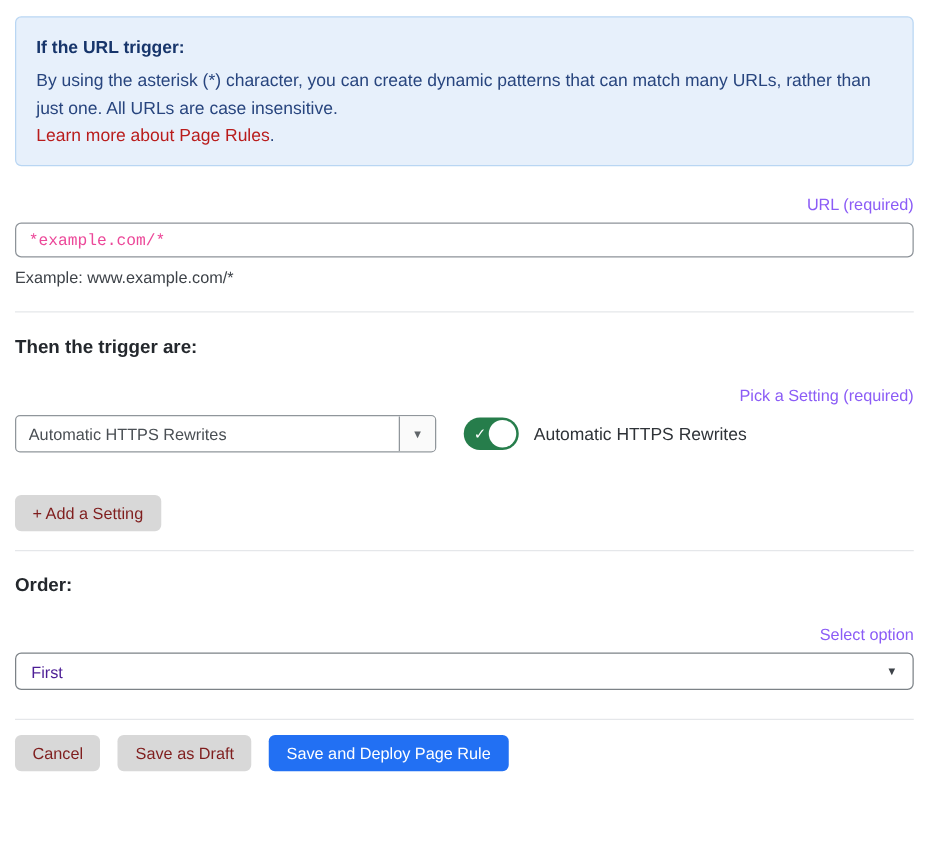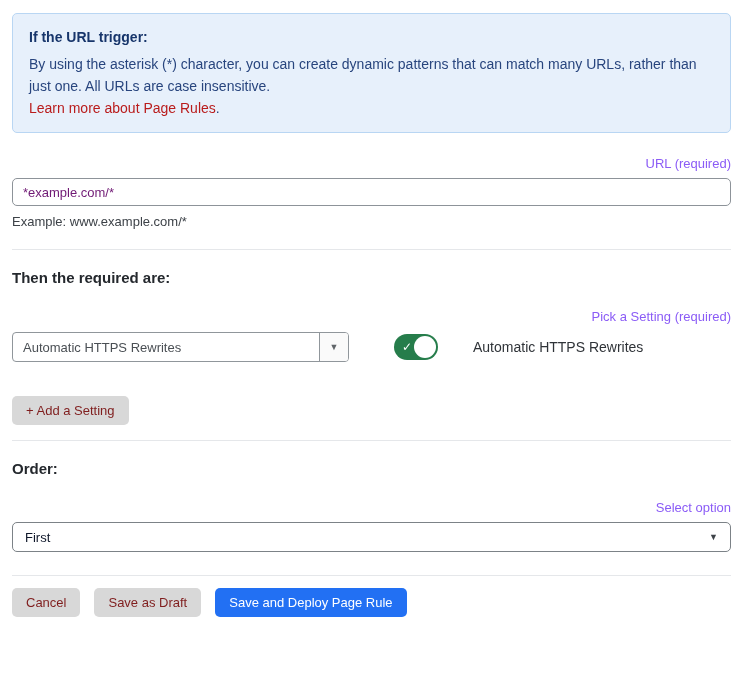--- a/index.html
+++ b/index.html
@@ -48,23 +48,23 @@
     margin-top: 23px;
     text-align: right;
   }
   .text-input {
     margin-top: 7px;
     width: 100%;
     height: 28px;
     border: 1px solid #8d9399;
     border-radius: 5px;
     padding: 0 10px;
-    font-family: Liberation Sans, sans-serif;
-    font-size: 13px;
-    color: #701a75;
+    font-family: Liberation Mono, monospace;
+    font-size: 13px;
+    color: #ec4899;
     background: #fff;
     outline: none;
   }
   .helper-text {
     margin-top: 8px;
     font-size: 13px;
     color: #3d4248;
   }
 
   .divider {
@@ -77,21 +77,20 @@
     margin-top: 19px;
     font-size: 15px;
     font-weight: 700;
     color: #24282d;
   }
 
   .setting-row {
     margin-top: 8px;
     display: flex;
     align-items: center;
-    gap: 23px;
   }
   .combo {
     width: 337px;
     height: 30px;
     border: 1px solid #90969b;
     border-radius: 4px;
     display: flex;
     align-items: stretch;
     background: #fff;
     overflow: hidden;
@@ -181,21 +180,21 @@
     border-radius: 5px;
     display: flex;
     align-items: center;
     background: #fff;
     cursor: pointer;
   }
   .select-value {
     flex: 1;
     padding: 0 12px;
     font-size: 13px;
-    color: #0f172a;
+    color: #4c1d95;
   }
   .select-arrow {
     padding-right: 12px;
     font-size: 9px;
     color: #3d4248;
   }
   .order-helper {
     margin-top: 8px;
     font-size: 13.5px;
     line-height: 21px;
@@ -224,21 +223,21 @@
       <a class="info-link">Learn more about Page Rules</a><span>.</span>
     </div>
   </div>
 
   <div class="field-label">URL (required)</div>
   <input class="text-input" type="text" value="*example.com/*" style="">
   <div class="helper-text">Example: www.example.com/*</div>
 
   <hr class="divider">
 
-  <div class="section-heading">Then the required are:</div>
+  <div class="section-heading">Then the trigger are:</div>
 
   <div class="field-label">Pick a Setting (required)</div>
 
   <div class="setting-row">
     <div class="combo">
       <div class="combo-value">Automatic HTTPS Rewrites</div>
       <div class="combo-arrow-btn">
         <span>▼</span>
       </div>
     </div>

